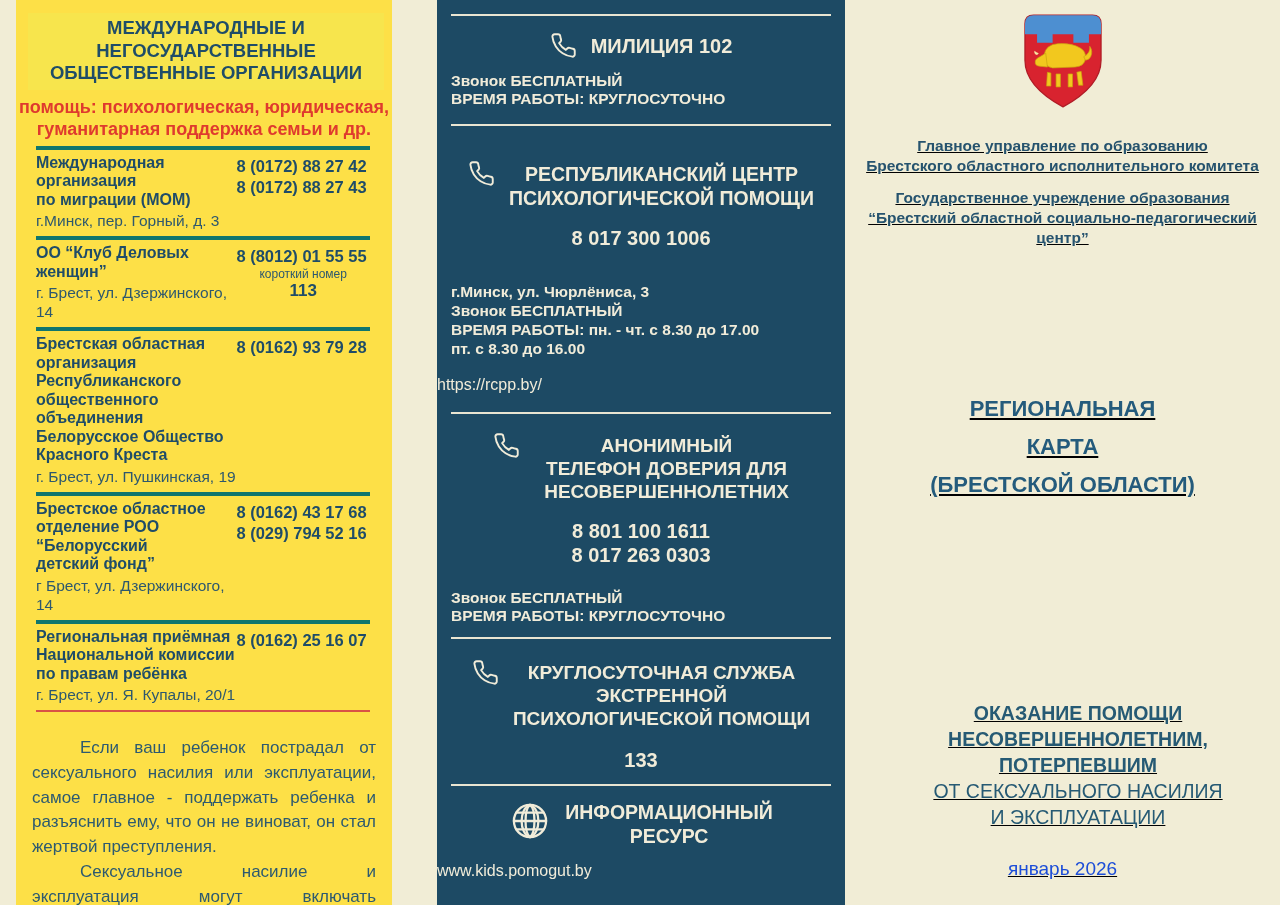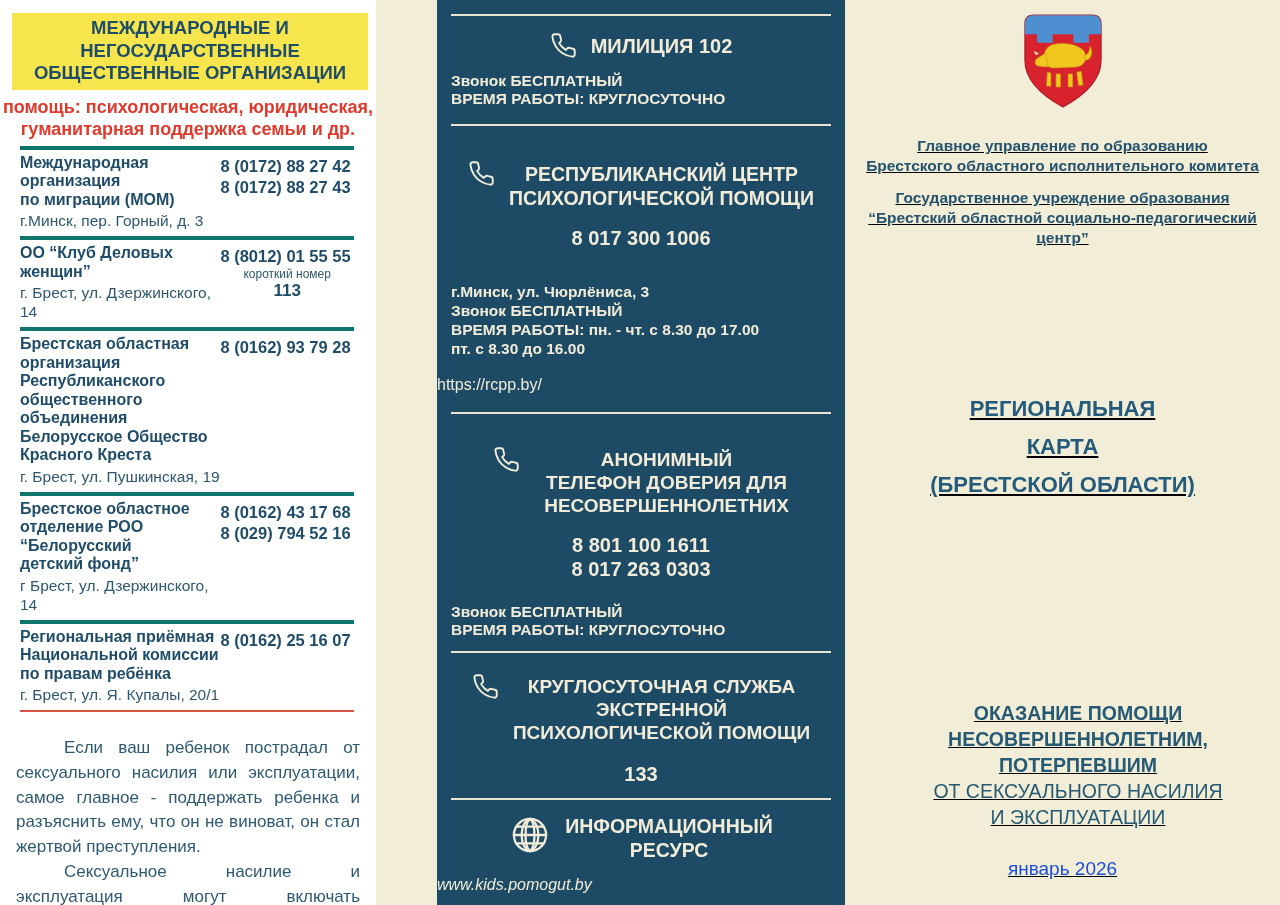--- a/index.html
+++ b/index.html
@@ -7,21 +7,21 @@
   body {
     font-family: "Liberation Sans", "DejaVu Sans", sans-serif;
     background: #f1edd6;
     position: relative;
     overflow: hidden;
   }
   .pre { white-space: pre-line; }
 
   
   .panel { position: absolute; top: 0; height: 905px; }
-  .panel-left  { left: 0;    width: 376px; background: #ffffff; }
+  .panel-left  { left: 16px;    width: 376px; background: #fde047; }
   .panel-mid   { left: 437px; width: 408px; background: #1d4a64; color: #f1ecd9; }
   .panel-right { left: 845px; width: 435px; background: #f1edd6; text-decoration: underline; }
 
   
   .yellow-banner {
     margin: 13px 8px 0 12px;
     background: #f7e54d;
     padding: 4px 4px 5px;
     text-align: center;
     color: #1f4d68;
@@ -129,29 +129,29 @@
     text-decoration: none;
     display: block;
   }
   .s1-title { margin-top: 16px; }
   .s1-info  { margin-top: 12px; }
   .l2 { margin-top: 16px; }
   .s2-title { margin-top: 34px; }
   .s2-num   { margin-top: 16px; }
   .s2-link  { margin-top: 18px; }
   .l3 { margin-top: 18px; }
-  .s3-title { margin-top: 32px; gap: 24px; }
+  .s3-title { margin-top: 18px; gap: 24px; }
   .s3-num   { margin-top: 16px; }
   .s3-info  { margin-top: 22px; }
   .l4 { margin-top: 12px; }
   .s4-title { margin-top: 20px; }
   .s4-num   { margin-top: 18px; }
   .l5 { margin-top: 12px; }
   .s5-title { margin-top: 12px; }
-  .s5-link  { margin-top: 14px; font-style: italic; }
+  .s5-link  { margin-top: 14px; }
 
   
   .arms { display: block; margin: 10px auto 0; width: 88px; height: 102px; }
   .gov-line {
     text-align: center;
     font-weight: bold;
     color: #26536e;
     font-size: 15.5px;
     line-height: 20px;
   }

